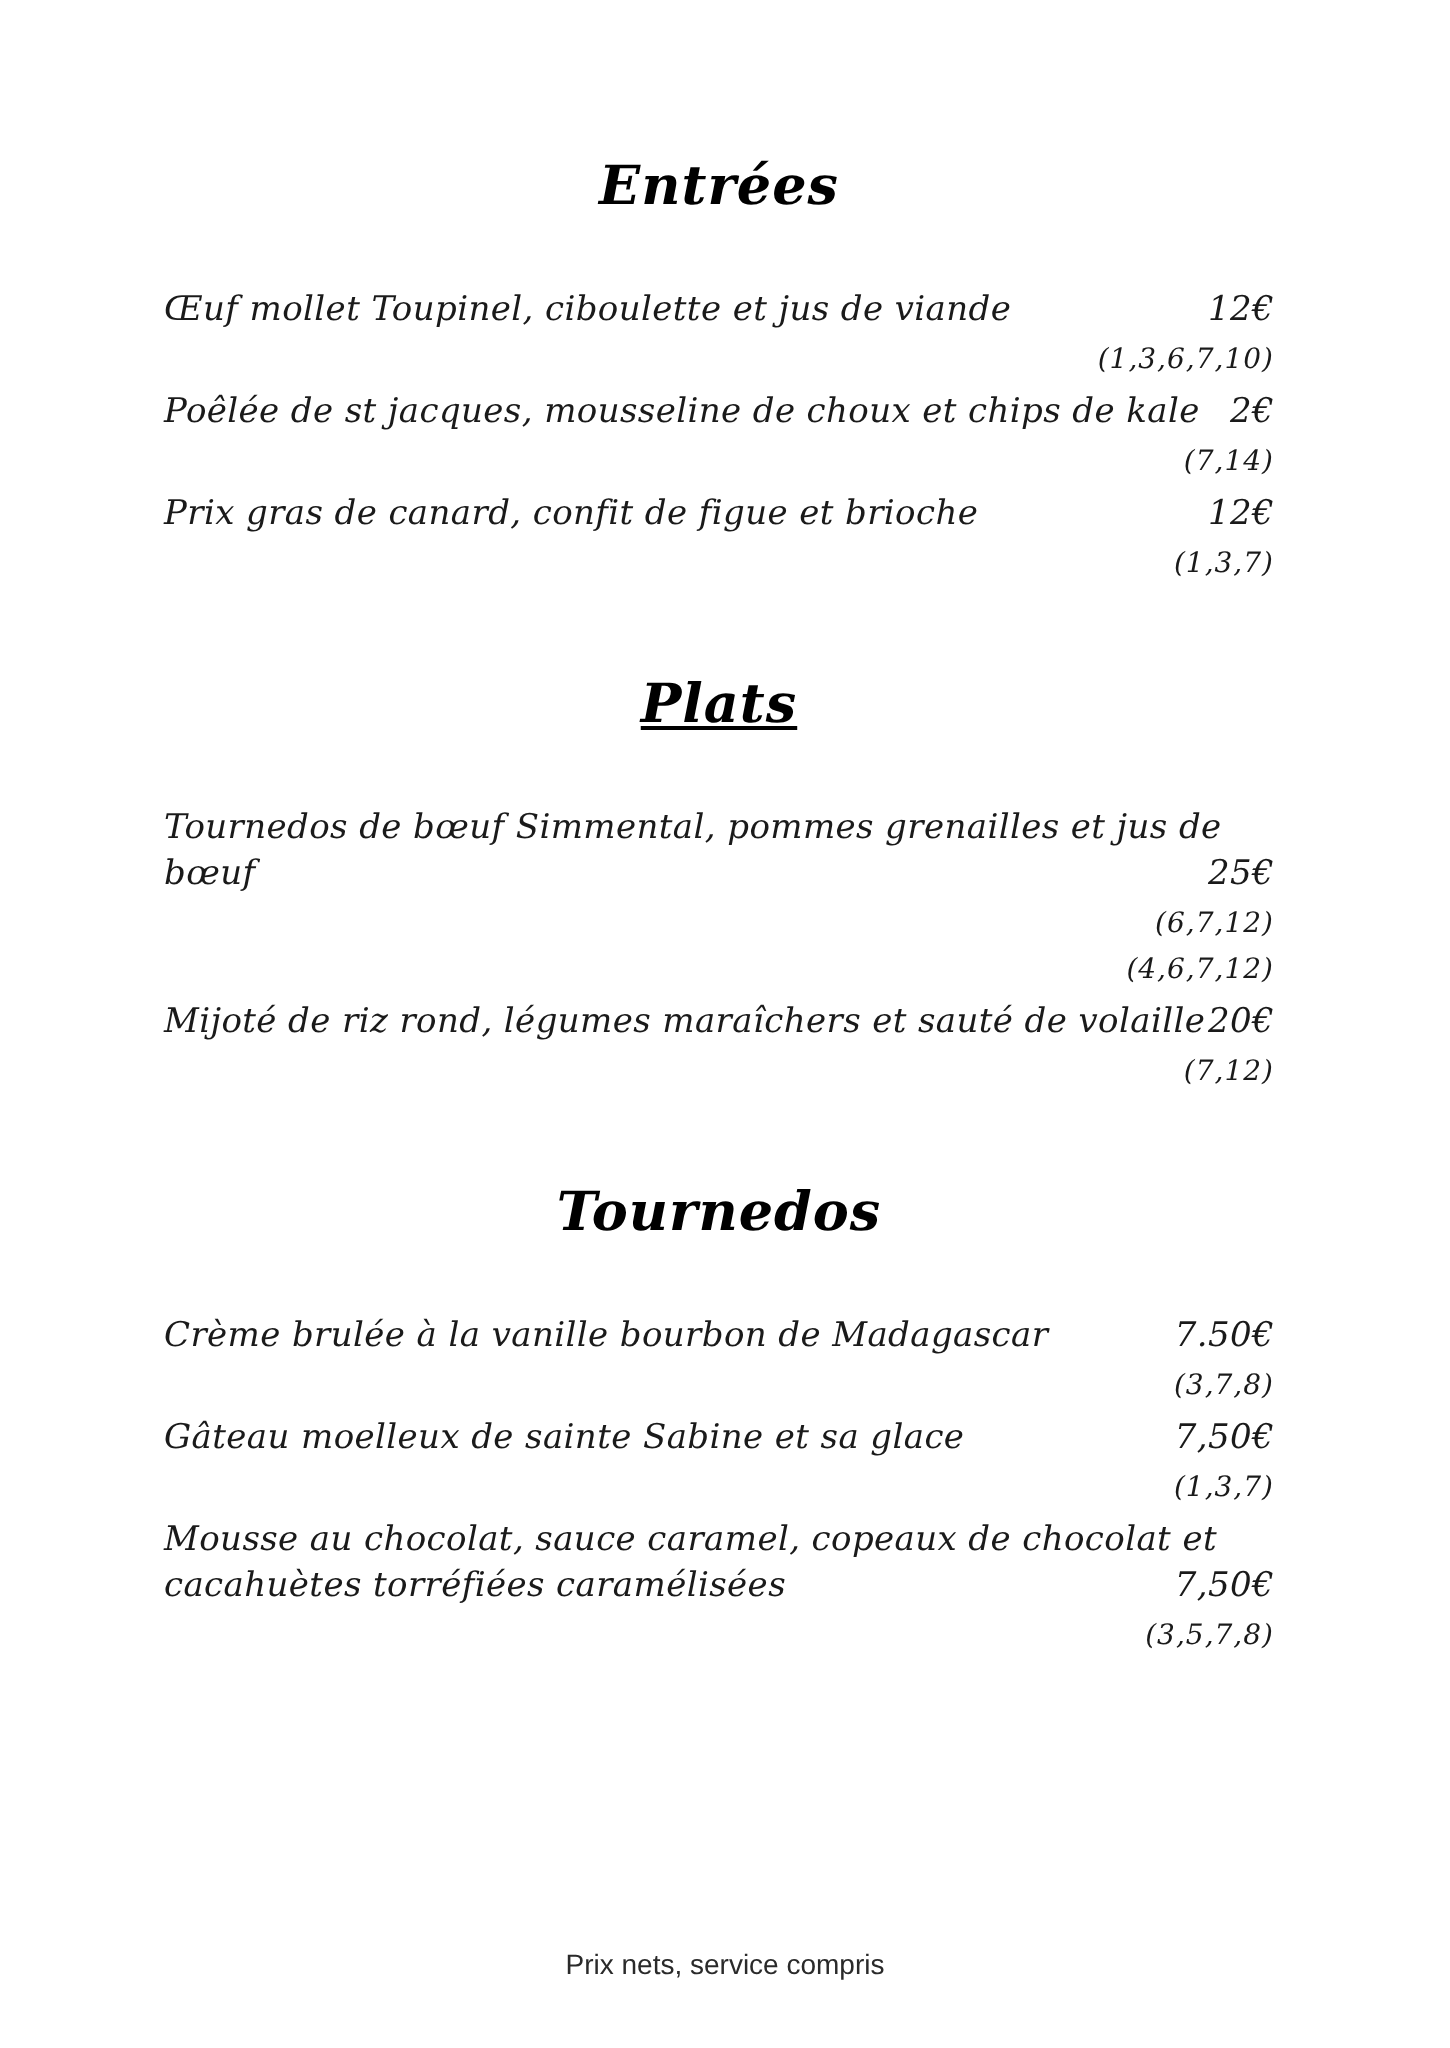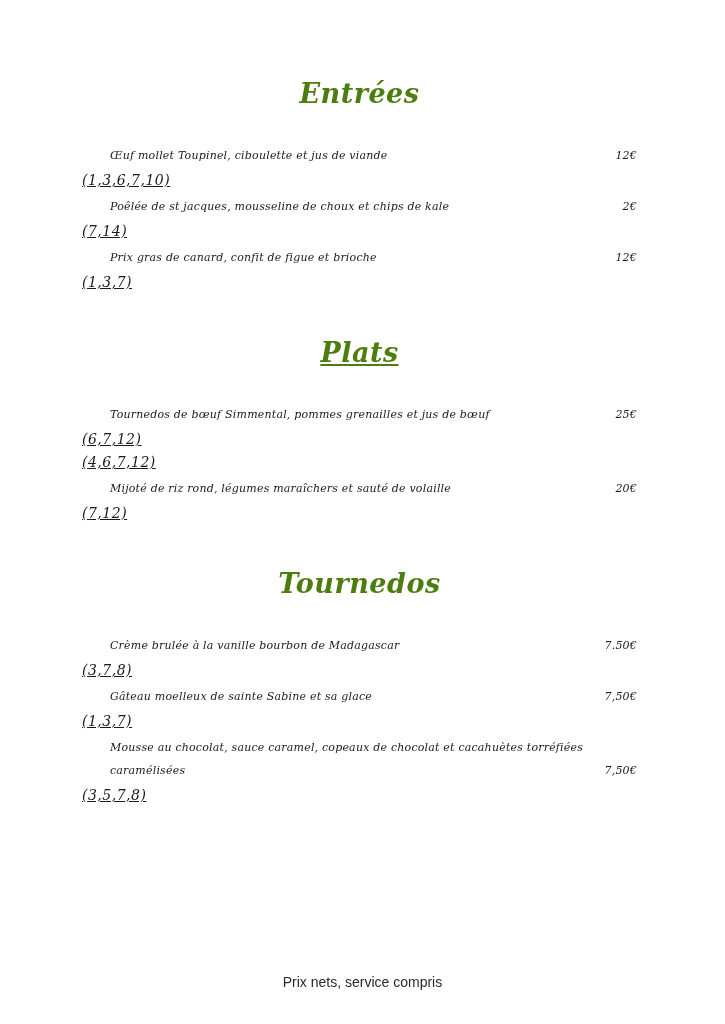--- a/index.html
+++ b/index.html
@@ -17,47 +17,45 @@
     position: relative;
   }
   .content { padding: 0 88px 0 82px; }
 
   .section-title {
     text-align: center;
     font-style: italic;
     font-size: 27px;
     letter-spacing: 0.5px;
     line-height: 32px;
-    color: #4d7c0f;
+    color: #000000;
   }
   .t-entrees  { padding-top: 78px; }
   .t-plats    { padding-top: 40px; text-decoration: underline; }
   .t-desserts { padding-top: 40px; }
 
   .section-items { margin-top: 34px; }
 
   .menu-item { margin-bottom: 6px; }
   .item-line {
     position: relative;
     font-style: italic;
-    font-size: 11px;
+    font-size: 17px;
     line-height: 23px;
     letter-spacing: 0.2px;
-    margin-left: 28px;
   }
   .item-name { display: block; width: 100%; }
   .item-price { position: absolute; right: 0; bottom: 0; white-space: nowrap; }
   .item-allergens {
-    text-align: left;
+    text-align: right;
     font-style: italic;
     font-size: 14px;
     line-height: 17px;
     margin-top: 5px;
     letter-spacing: 0.5px;
-    text-decoration: underline;
   }
 
   .footer {
     position: absolute;
     left: 0; right: 0; bottom: 34px;
     text-align: center;
     font-family: "Liberation Sans", sans-serif;
     font-style: normal;
     font-size: 14px;
     color: #2a2a2a;

